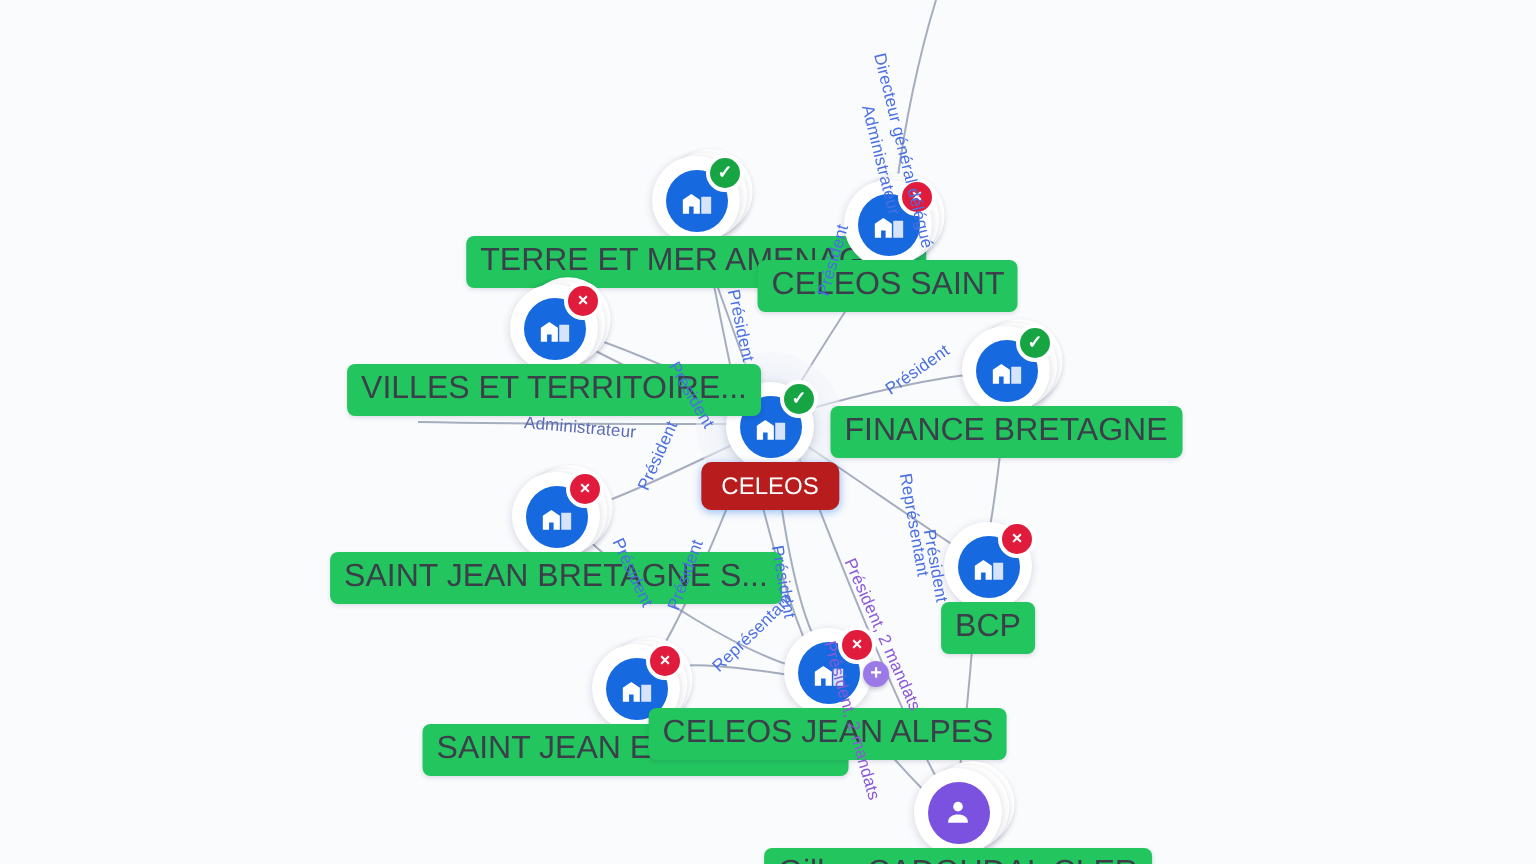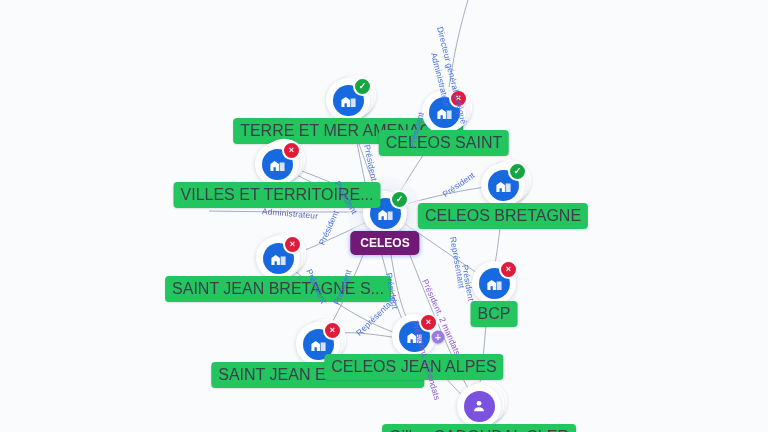--- a/index.html
+++ b/index.html
@@ -42,21 +42,21 @@
   .badge.ok{background:#17a544;}
   .badge.ko{background:#e01b3c;}
 
   
   .nlabel{position:absolute;left:50%;transform:translateX(-50%);
           top:40px;white-space:nowrap;
           background:#22c55e;color:#3b3f4a;
           font-size:16px;line-height:1;
           padding:5px 7px;border-radius:4px;
           box-shadow:0 1px 2px rgba(30,40,80,.13);}
-  .nlabel.primary{background:#701a75;color:#ffffff;font-weight:bold;
+  .nlabel.primary{background:#b91c1c;color:#ffffff;font-weight:normal;
                   padding:6px 10px;border-radius:5px;font-size:12px;
                   box-shadow:0 1px 4px rgba(23,105,224,.45);}
 
   
   .halo{position:absolute;top:50%;left:50%;width:74px;height:74px;
         margin:-37px 0 0 -37px;border-radius:50%;
         background:radial-gradient(circle,rgba(222,228,240,.95) 0%,rgba(240,243,249,.55) 62%,rgba(250,251,253,0) 100%);}
 
   
   .plusbtn{position:absolute;width:13px;height:13px;border-radius:50%;
@@ -168,21 +168,21 @@
           <div class="disc">
             <div class="bubble company">
               <svg width="17" height="17" viewBox="0 0 24 24" aria-hidden="true">
                 <path fill="#ffffff" d="M2 21V11.2L8 7l6 4.2V21H9.6v-5.2H6.4V21H2z"></path>
                 <path fill="#ffffff" opacity=".82" d="M15 21V9h7v12h-7zm1.6-9.2h1.6v1.6h-1.6v-1.6zm3 0h1.6v1.6h-1.6v-1.6zm-3 3h1.6v1.6h-1.6v-1.6zm3 0h1.6v1.6h-1.6v-1.6z"></path>
               </svg>
             </div>
           </div>
           <div class="badge ok">✓</div>
         </div>
-        <div class="nlabel">CELEOS BRETAGNE</div>
+        <div class="nlabel">FINANCE BRETAGNE</div>
       </div>
       <div class="node" style="left: 494px; top: 283px;">
         <div class="node-hit">
           <div class="disc">
             <div class="bubble company">
               <svg width="17" height="17" viewBox="0 0 24 24" aria-hidden="true">
                 <path fill="#ffffff" d="M2 21V11.2L8 7l6 4.2V21H9.6v-5.2H6.4V21H2z"></path>
                 <path fill="#ffffff" opacity=".82" d="M15 21V9h7v12h-7zm1.6-9.2h1.6v1.6h-1.6v-1.6zm3 0h1.6v1.6h-1.6v-1.6zm-3 3h1.6v1.6h-1.6v-1.6zm3 0h1.6v1.6h-1.6v-1.6z"></path>
               </svg>
             </div>

